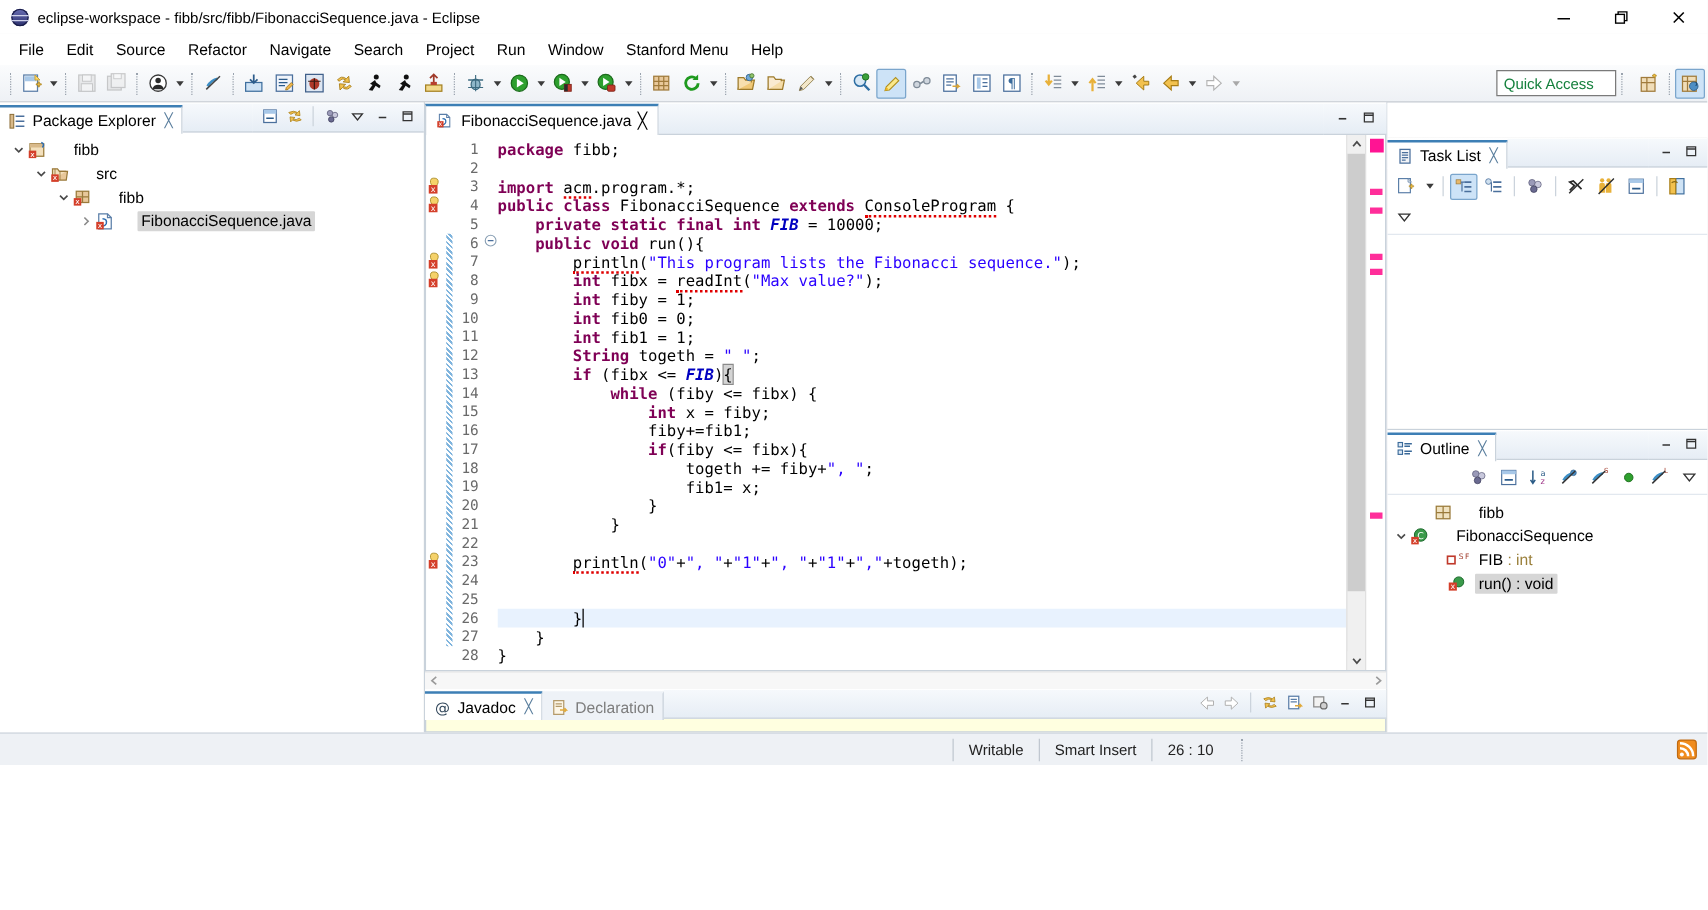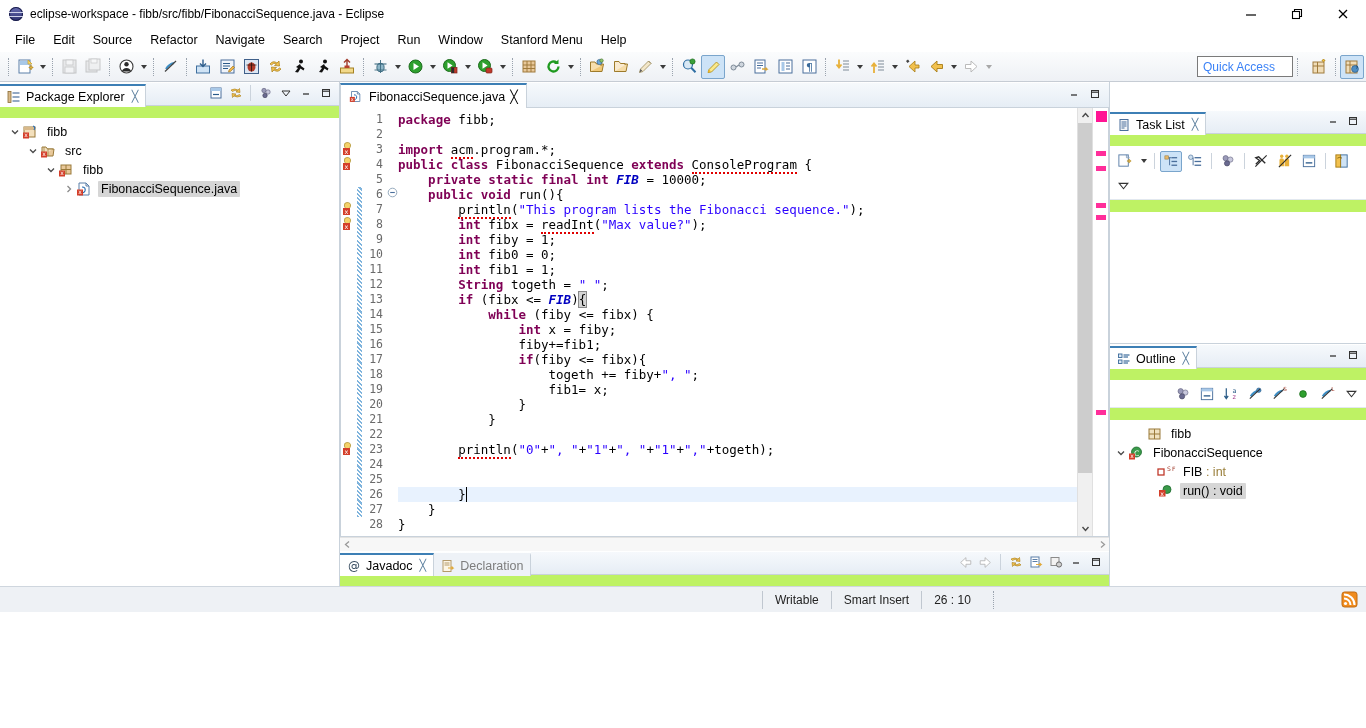--- a/index.html
+++ b/index.html
@@ -48,29 +48,29 @@
   }
   .tb-sep { width:1px; height:18px; margin:0 4px; border-left:1px dotted #9aa3ae; }
   .tb-btn { width:24px; height:24px; display:flex; align-items:center; justify-content:center; border:1px solid transparent; border-radius:2px; }
   .tb-btn.on{ background:#cde3f7; border:1px solid #7aa5cc; }
   .tb-arrow { width:11px; height:24px; display:flex; align-items:center; justify-content:center; }
   .tb-arrow i { width:0;height:0;border-left:3.5px solid transparent;border-right:3.5px solid transparent;border-top:4px solid #3b3b3b; display:block;}
   .tb-arrow.dim i { border-top-color:#a8a8a8; }
   .qa-wrap { position:absolute; right:64px; top:4px; display:flex; align-items:center; }
   .qa-box {
     width:96px;height:21px;border:1px solid #7a7a7a;background:#fff;
-    font-size:12px;color:#3b82f6;display:flex;align-items:center;padding-left:5px;
+    font-size:12px;color:#15803d;display:flex;align-items:center;padding-left:5px;
   }
   .persp { position:absolute; right:2px; top:3px; display:flex; align-items:center; }
 
   
   .workbench { flex:1 1 auto; display:flex; background:#ffffff; min-height:0; }
 
   
-  .view { display:flex; flex-direction:column; min-height:0; background:#bef264;gap:12px; }
+  .view { display:flex; flex-direction:column; min-height:0; background:#e5e5e5; }
   .view-tabbar {
     height:24px; flex:0 0 24px; display:flex; align-items:flex-end; position:relative;
     background:linear-gradient(#ffffff,#eaf0f7);
   }
   .vtab {
     height:23px; display:flex; align-items:center; gap:5px; padding:0 7px 0 7px;
     background:#ffffff; border-top:2px solid #3d7fb5; font-size:12.5px;
     border-right:1px solid #c9d2db; position:relative; top:1px;
   }
   .vtab.inactive { background:#eef2f7; border-top:2px solid transparent; color:#7d7d7d; }
@@ -85,21 +85,21 @@
   .vt-btn{ width:22px;height:21px;display:flex;align-items:center;justify-content:center;border:1px solid transparent;border-radius:2px;}
   .vt-btn.on{ background:#cde3f7;border:1px solid #7aa5cc;}
   .vt-sep{ width:1px;height:16px;border-left:1px solid #cbd3dc;margin:0 3px;}
   .view-body{ flex:1 1 auto; overflow:hidden; background:#fff; min-height:0;}
 
   
   .left-panel { width:340px; flex:0 0 340px; border-right:1px solid #c9d2db; display:flex; flex-direction:column; }
   .tree { padding:4px 0 0 0; font-size:12.5px; }
   .tnode { display:flex; align-items:center; height:19px; padding-left:6px; white-space:nowrap; }
   .tnode .twist { width:14px; height:19px; display:flex; align-items:center; justify-content:center; flex:0 0 14px; }
-  .tnode .tlabel { margin-left:4px; padding:1px 3px; border-radius:1px; }
+  .tnode .tlabel { margin-left:16px; padding:1px 3px; border-radius:1px; }
   .tnode.sel .tlabel { background:#d6d6d6; }
   .ticon { width:18px; height:16px; position:relative; flex:0 0 18px; }
 
   
   .editor-col { flex:1 1 auto; display:flex; flex-direction:column; min-width:0; }
   .editor-area { flex:0 0 469px; display:flex; flex-direction:column; min-height:0; border-right:1px solid #c9d2db;}
   .etabbar { height:26px; flex:0 0 26px; display:flex; align-items:flex-end; background:linear-gradient(#ffffff,#e8eef6); position:relative;}
   .etab {
     height:25px; display:flex; align-items:center; gap:5px; padding:0 8px;
     background:#ffffff; border-top:2px solid #3d7fb5; border-right:1px solid #c9d2db;

